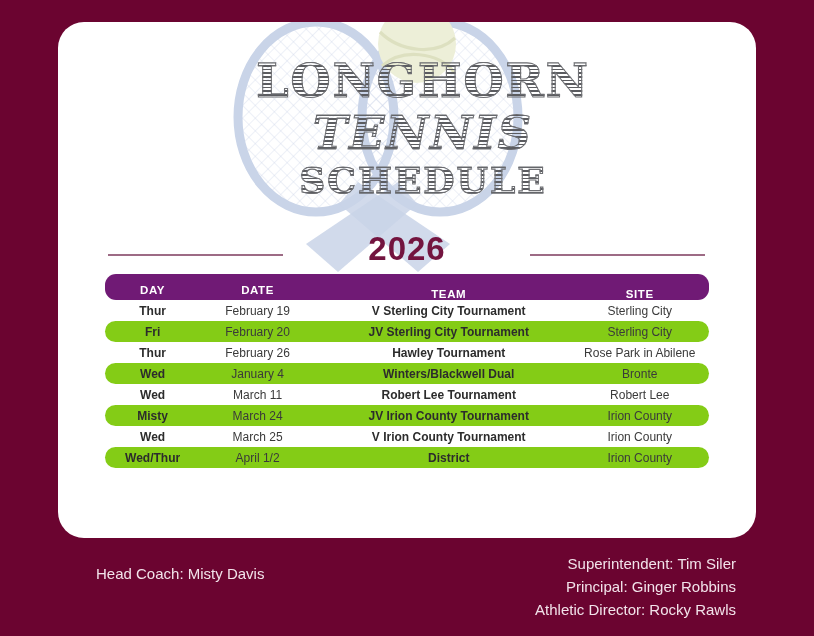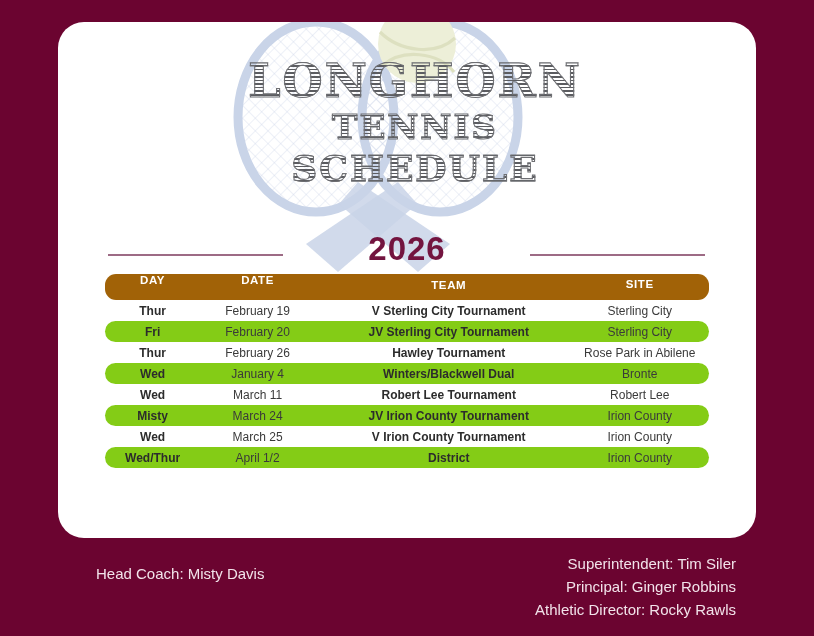--- a/index.html
+++ b/index.html
@@ -33,21 +33,21 @@
     left: 0;
     top: 0;
     width: 698px;
     height: 260px;
     pointer-events: none;
   }
 
   
   #title-block {
     position: absolute;
-    left: 8px;
+    left: 16px;
     top: 0;
     width: 698px;
     text-align: center;
   }
   .title-line {
     font-family: "DejaVu Serif", serif;
     font-weight: 700;
     color: #55565A;
     letter-spacing: 2px;
     line-height: 1.0;
@@ -59,21 +59,21 @@
         to bottom,
         #5B5C60 0px, #5B5C60 1.6px,
         rgba(255,255,255,0) 1.6px, rgba(255,255,255,0) 3.6px);
     -webkit-background-clip: text;
     background-clip: text;
     color: transparent;
     -webkit-text-stroke: 1.1px #6E6F73;
     paint-order: stroke fill;
   }
   #t1 { font-size: 46px; padding-top: 36px; }
-  #t2 { font-size: 34px; padding-top: 6px; }
+  #t2 { font-size: 46px; padding-top: 6px; font-style: italic; }
   #t3 { font-size: 36px; padding-top: 6px; }
 
   #year-row {
     position: absolute;
     left: 0;
     top: 208px;
     width: 698px;
     height: 48px;
   }
   #year {
@@ -97,22 +97,22 @@
 
   
   #table {
     position: absolute;
     left: 47px;
     top: 252px;
     width: 604px;
   }
   .thead {
     display: flex;
-    align-items: flex-start;
-    background: #a16207;
+    align-items: flex-end;
+    background: #701a75;
     border-radius: 11px;
     height: 26px;
     color: #FFFFFF;
     font-size: 11.5px;
     font-weight: 700;
     letter-spacing: 0.6px;
   }
   .thead .cell { text-align: center; }
   .thead .c-day  { padding-bottom: 4px; }
   .thead .c-date { padding-bottom: 4px; }

